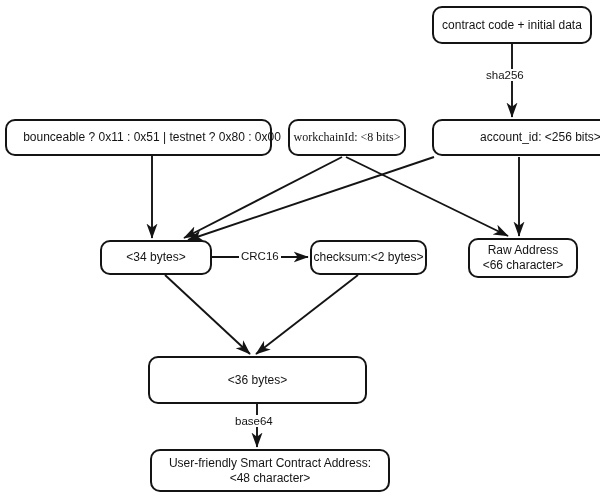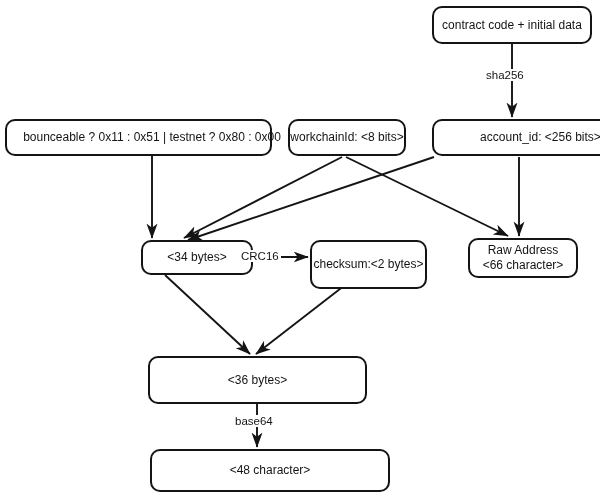--- a/index.html
+++ b/index.html
@@ -47,24 +47,24 @@
     color: #141414;
     padding: 0 2px;
     z-index: 3;
     white-space: nowrap;
     text-align: left;
   }
 
   
   #node-contract      { left: 432px; top: 6px;   width: 160px; height: 38px; }
   #node-bounceable    { left: 5px;   top: 119px; width: 267px; height: 37px; padding-left: 27px; }
-  #node-workchain     { left: 288px; top: 119px; width: 118px; height: 37px; }
+  #node-workchain     { left: 288px; top: 119px; width: 118px; height: 37px; font-family: Liberation Serif, serif; }
   #node-accountid     { left: 432px; top: 119px; width: 185px; height: 37px; padding-left: 32px; }
-  #node-34bytes       { left: 100px; top: 240px; width: 112px; height: 35px; margin-left: 41px; }
-  #node-checksum      { left: 310px; top: 240px; width: 117px; height: 49px; }
+  #node-34bytes       { left: 100px; top: 240px; width: 112px; height: 35px; }
+  #node-checksum      { left: 310px; top: 240px; width: 117px; height: 35px; }
   #node-rawaddress    { left: 468px; top: 238px; width: 110px; height: 40px; }
   #node-36bytes       { left: 148px; top: 356px; width: 219px; height: 48px; }
   #node-useraddress   { left: 150px; top: 449px; width: 240px; height: 43px; }
 
   
   #label-sha256 { left: 484px; top: 69px;  }
   #label-crc16  { left: 239px; top: 250px; }
   #label-base64 { left: 233px; top: 415px; }
 </style>
 </head>
@@ -127,18 +127,19 @@
 <div class="node" id="node-rawaddress">
   <span>Raw Address</span>
   <span class="line2">&lt;66 character&gt;</span>
 </div>
 
 <div class="node" id="node-36bytes">
   <span>&lt;36 bytes&gt;</span>
 </div>
 
 <div class="node" id="node-useraddress">
+  <span>User-friendly Smart Contract Address:</span>
   <span class="line2">&lt;48 character&gt;</span>
 </div>
 
 <div class="edge-label" id="label-sha256">sha256</div>
 <div class="edge-label" id="label-crc16">CRC16</div>
 <div class="edge-label" id="label-base64">base64</div>
 
 </body></html>

